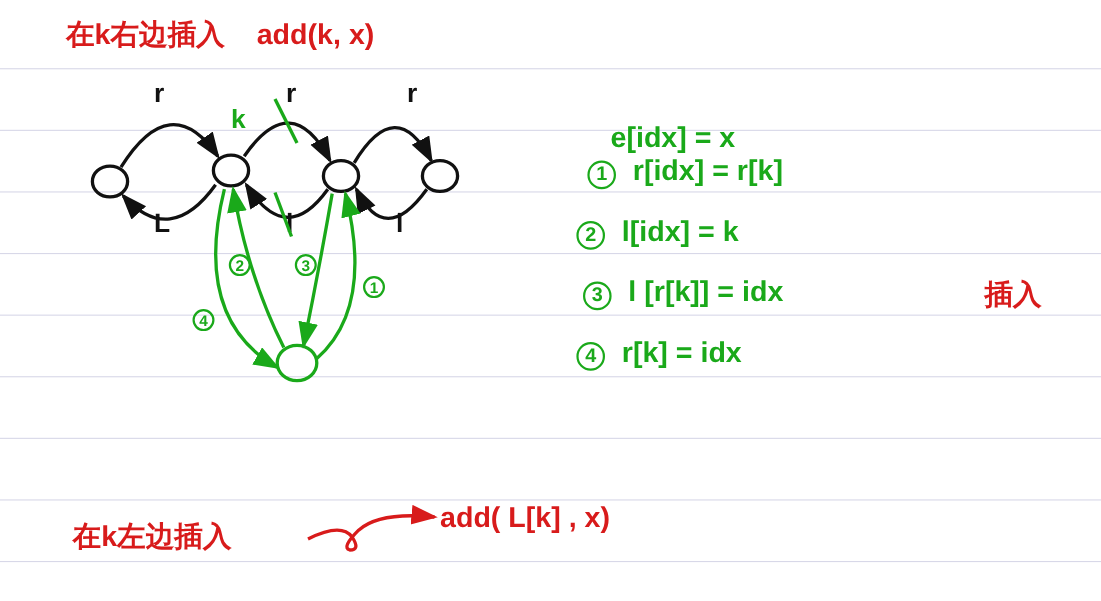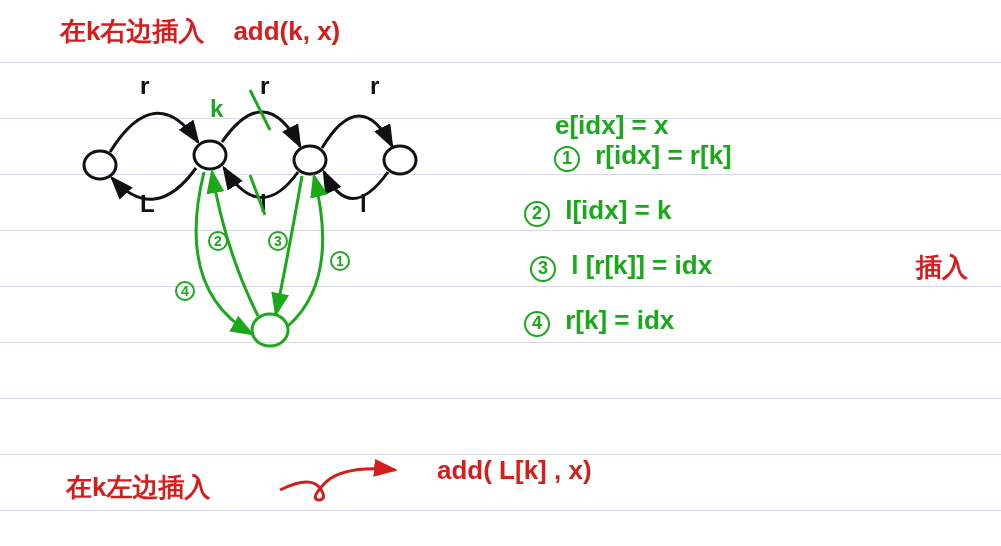--- a/index.html
+++ b/index.html
@@ -62,35 +62,35 @@
 <div class="ruled-line" style="top:398px"></div>
 <div class="ruled-line" style="top:454px"></div>
 <div class="ruled-line" style="top:510px"></div>
 
 <div class="red-text" style="top:14px; left:60px;">
   <span>在k右边插入</span>
   &nbsp;&nbsp;
   <span>add(k, x)</span>
 </div>
 
-<div class="red-text" style="top:250px; left:916px;">
+<div class="red-text" style="top:250px; left:895px;">
   <span>插入</span>
 </div>
 
 <div class="red-text" style="top:470px; left:66px;">
   <span>在k左边插入</span>
 </div>
-<div class="red-text" style="top:455px; left:400px;margin-left:37px;">
+<div class="red-text" style="top:455px; left:400px;">
   <span>add( L[k] , x)</span>
 </div>
 
 <div class="green-text" style="top:90px; left:555px;margin-top:20px;">
   <span>e[idx] = x</span>
 </div>
-<div class="green-text" style="top:140px; left:554px;">
+<div class="green-text" style="top:140px; left:534px;">
   <span class="circled">1</span>
   <span>r[idx] = r[k]</span>
 </div>
 <div class="green-text" style="top:195px; left:524px;">
   <span class="circled">2</span>
   <span>l[idx] = k</span>
 </div>
 <div class="green-text" style="top:250px; left:530px;text-align:center;">
   <span class="circled">3</span>
   <span>l [r[k]] = idx</span>

